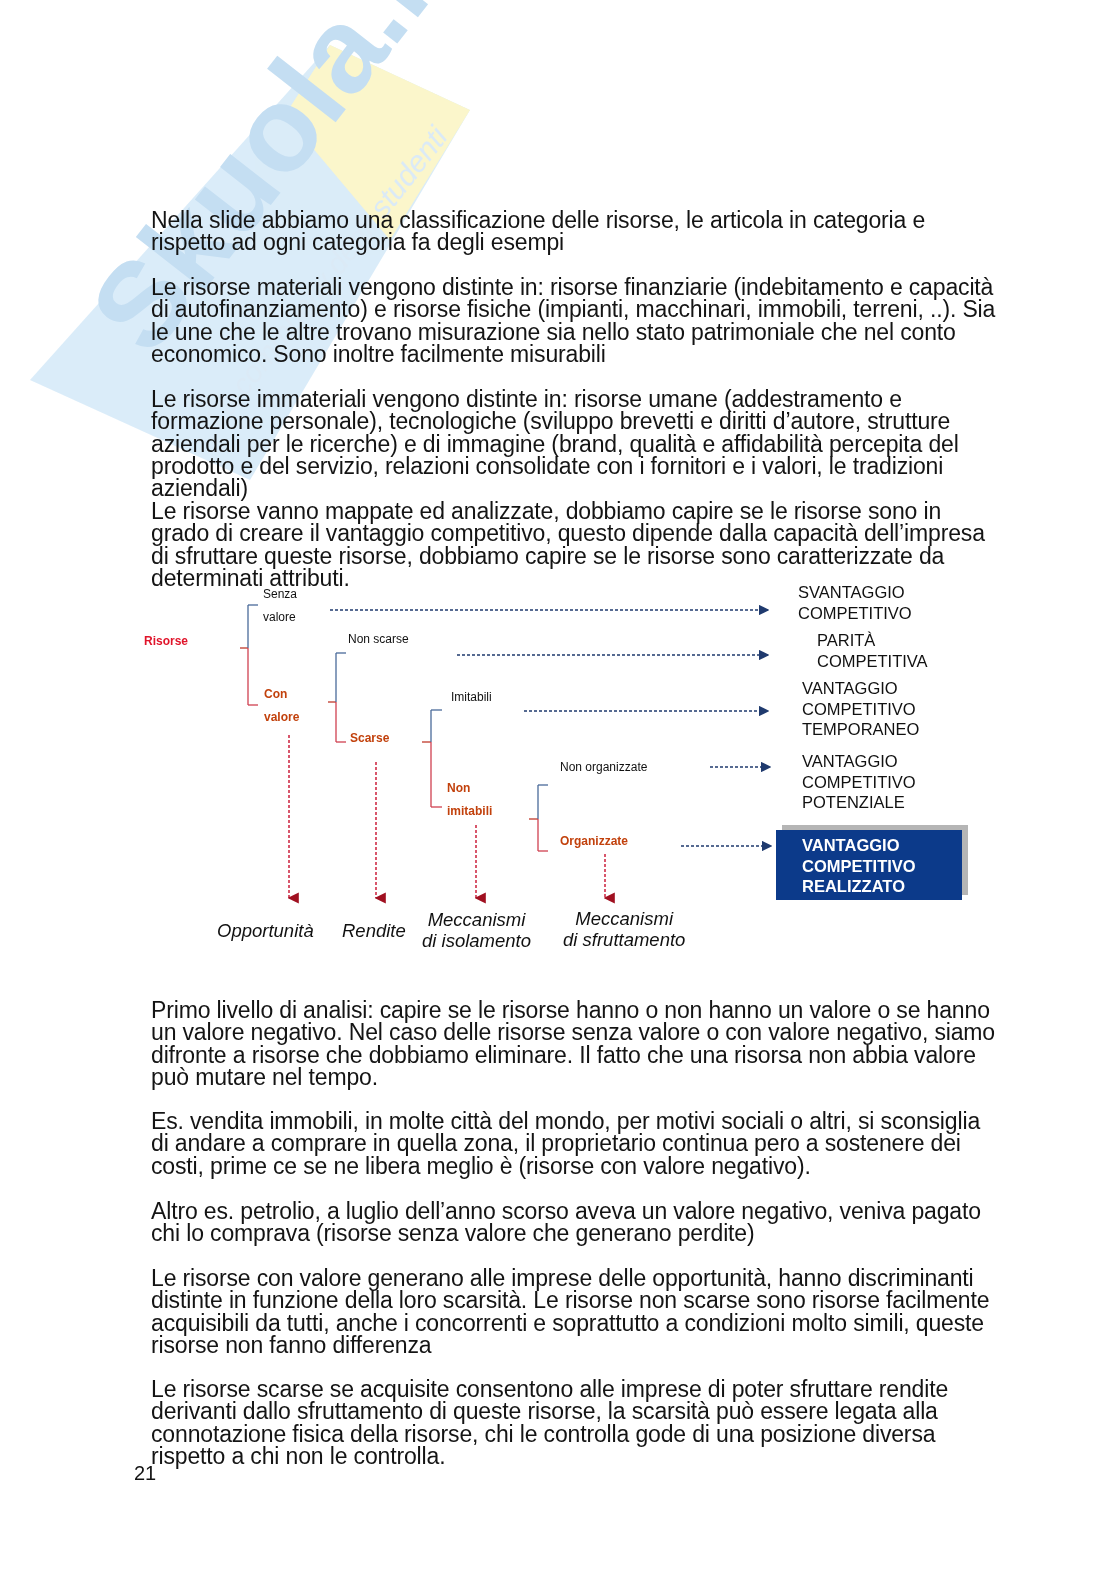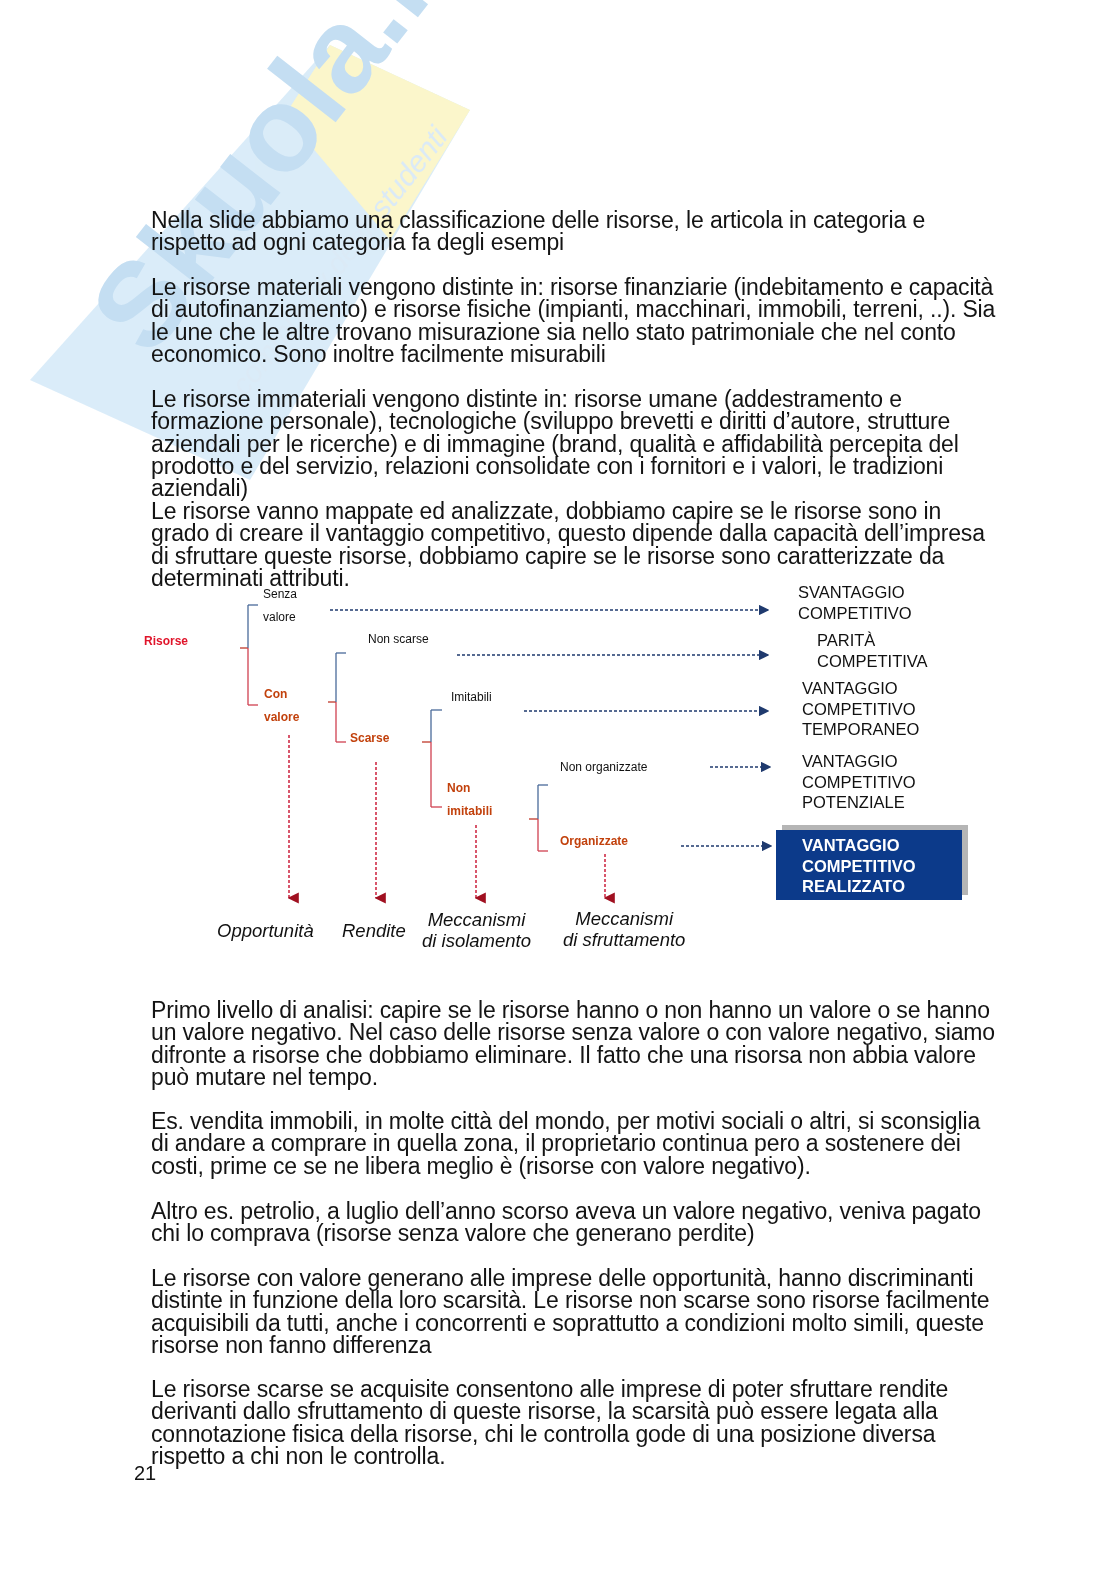--- a/index.html
+++ b/index.html
@@ -91,21 +91,21 @@
     <line x1="376" y1="192" x2="376" y2="328" stroke="#c8102e" stroke-width="1.4" stroke-dasharray="3,2" marker-end="url(#ahr)"></line>
     <line x1="476" y1="255" x2="476" y2="328" stroke="#c8102e" stroke-width="1.4" stroke-dasharray="3,2" marker-end="url(#ahr)"></line>
     <line x1="605" y1="284" x2="605" y2="328" stroke="#c8102e" stroke-width="1.4" stroke-dasharray="3,2" marker-end="url(#ahr)"></line>
   </svg>
 
   <span class="lbl red" style="left:144px;top:60px">Risorse</span>
   <span class="lbl blk" style="left:263px;top:13px">Senza
 valore</span>
   <span class="lbl blue" style="left:264px;top:113px">Con
 valore</span>
-  <span class="lbl blk" style="left:368px;top:58px">Non scarse</span>
+  <span class="lbl blk" style="left:348px;top:58px">Non scarse</span>
   <span class="lbl blue" style="left:350px;top:157px">Scarse</span>
   <span class="lbl blk" style="left:451px;top:116px">Imitabili</span>
   <span class="lbl blue" style="left:447px;top:207px">Non
 imitabili</span>
   <span class="lbl blk" style="left:560px;top:186px">Non organizzate</span>
   <span class="lbl blue" style="left:560px;top:260px">Organizzate</span>
 
   <span class="lbl cap" style="left:779px;top:12px">SVANTAGGIO
 COMPETITIVO</span>
   <span class="lbl cap" style="left:798px;top:60px">PARITÀ

